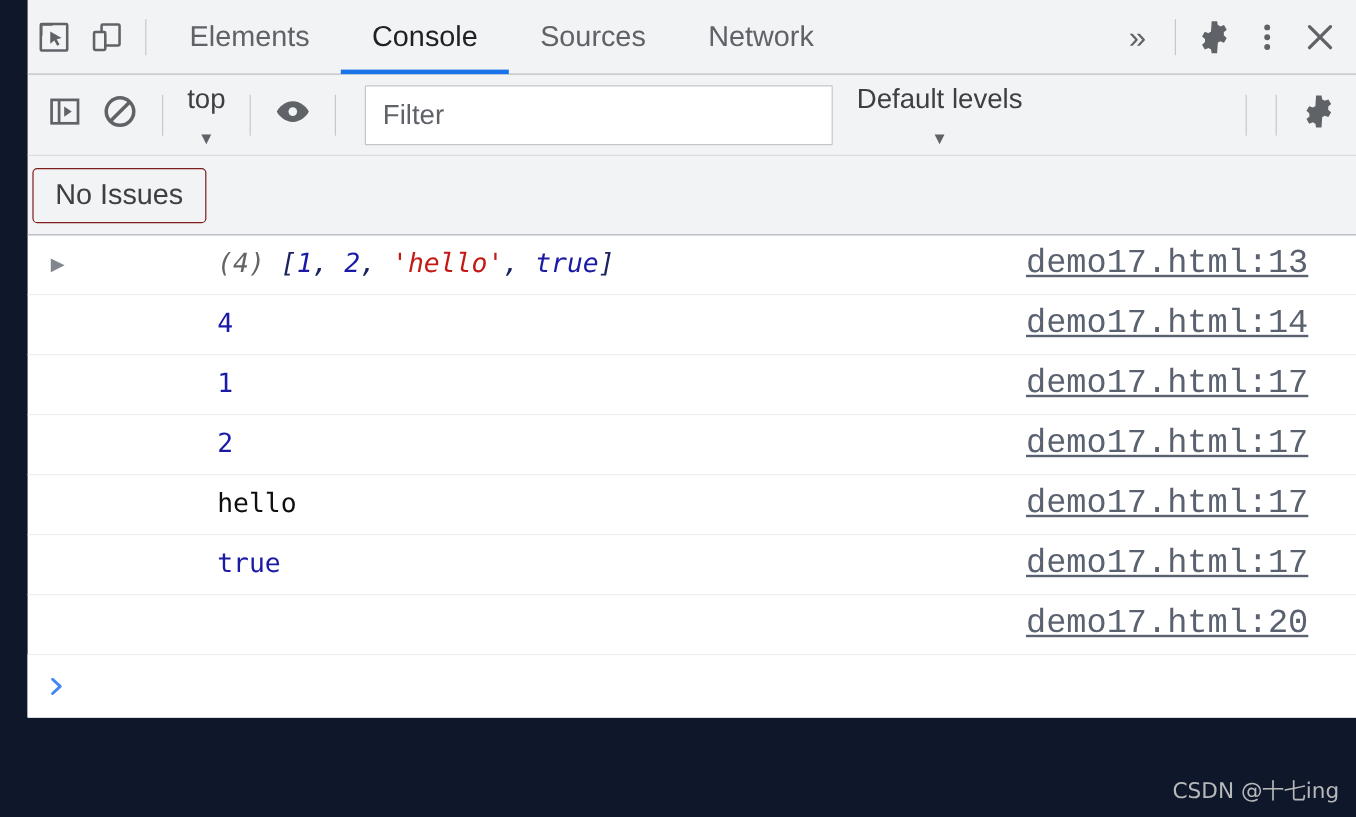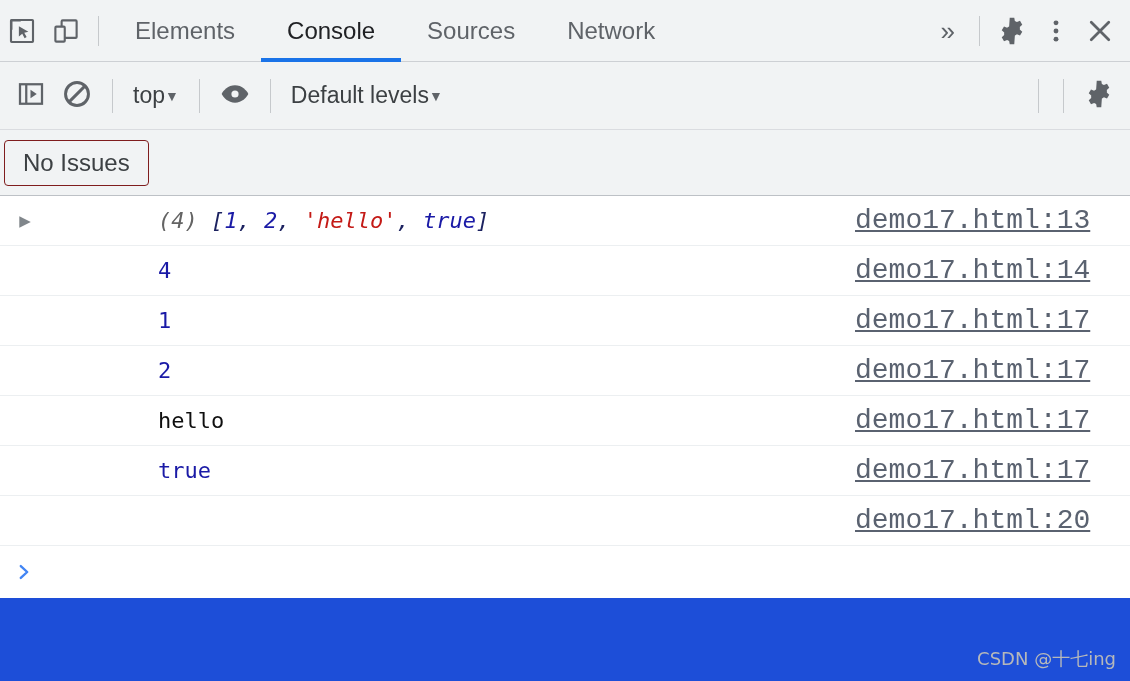--- a/index.html
+++ b/index.html
@@ -9,22 +9,23 @@
   }
   body {
     font-family: "Liberation Sans", sans-serif;
     -webkit-font-smoothing: antialiased;
   }
   #app {
     position: relative;
     width: 1130px;
     height: 681px;
     overflow: hidden;
-    background: #1d4ed8;
-    box-sizing: border-box;
+    background: #0f172a;
+    box-sizing: border-box;
+    padding-left: 23px;
   }
 
   
   .tabbar {
     position: relative;
     height: 62px;
     background: #f1f3f4;
     border-bottom: 1px solid #cdd0d4;
     display: flex;
     align-items: center;
@@ -112,25 +113,27 @@
   .ct-sep {
     width: 1px;
     height: 34px;
     background: #c6c9cc;
     margin: 0 12px;
     flex: none;
   }
   .ct-select {
     display: flex;
     align-items: center;
+    gap: 12px;
     font-size: 23px;
     color: #3c4043;
     padding: 0 8px;
     cursor: pointer;
     white-space: nowrap;
+    flex-direction: column;
   }
   .caret {
     font-size: 14px;
     color: #5f6368;
     line-height: 1;
   }
   .filter-input {
     flex: none;
     width: 390px;
     height: 50px;
@@ -376,20 +379,21 @@
       <span>
         <svg width="32" height="32" viewBox="0 0 24 24">
           <path d="M12 5.5C6.9 5.5 3.2 9.4 2 12c1.2 2.6 4.9 6.5 10 6.5s8.8-3.9 10-6.5c-1.2-2.6-4.9-6.5-10-6.5z" fill="#5f6368"></path>
           <circle cx="12" cy="12" r="2.7" fill="#f1f3f4"></circle>
         </svg>
       </span>
     </div>
 
     <div class="ct-sep"></div>
 
+    <input class="filter-input" type="text" value="" placeholder="Filter" style="">
 
     <div class="ct-select">
       <span>Default levels</span>
       <span class="caret">▼</span>
     </div>
 
     <div class="ct-right">
       <div class="ct-sep"></div>
       <div class="ct-sep"></div>
       <div class="ct-icon">

